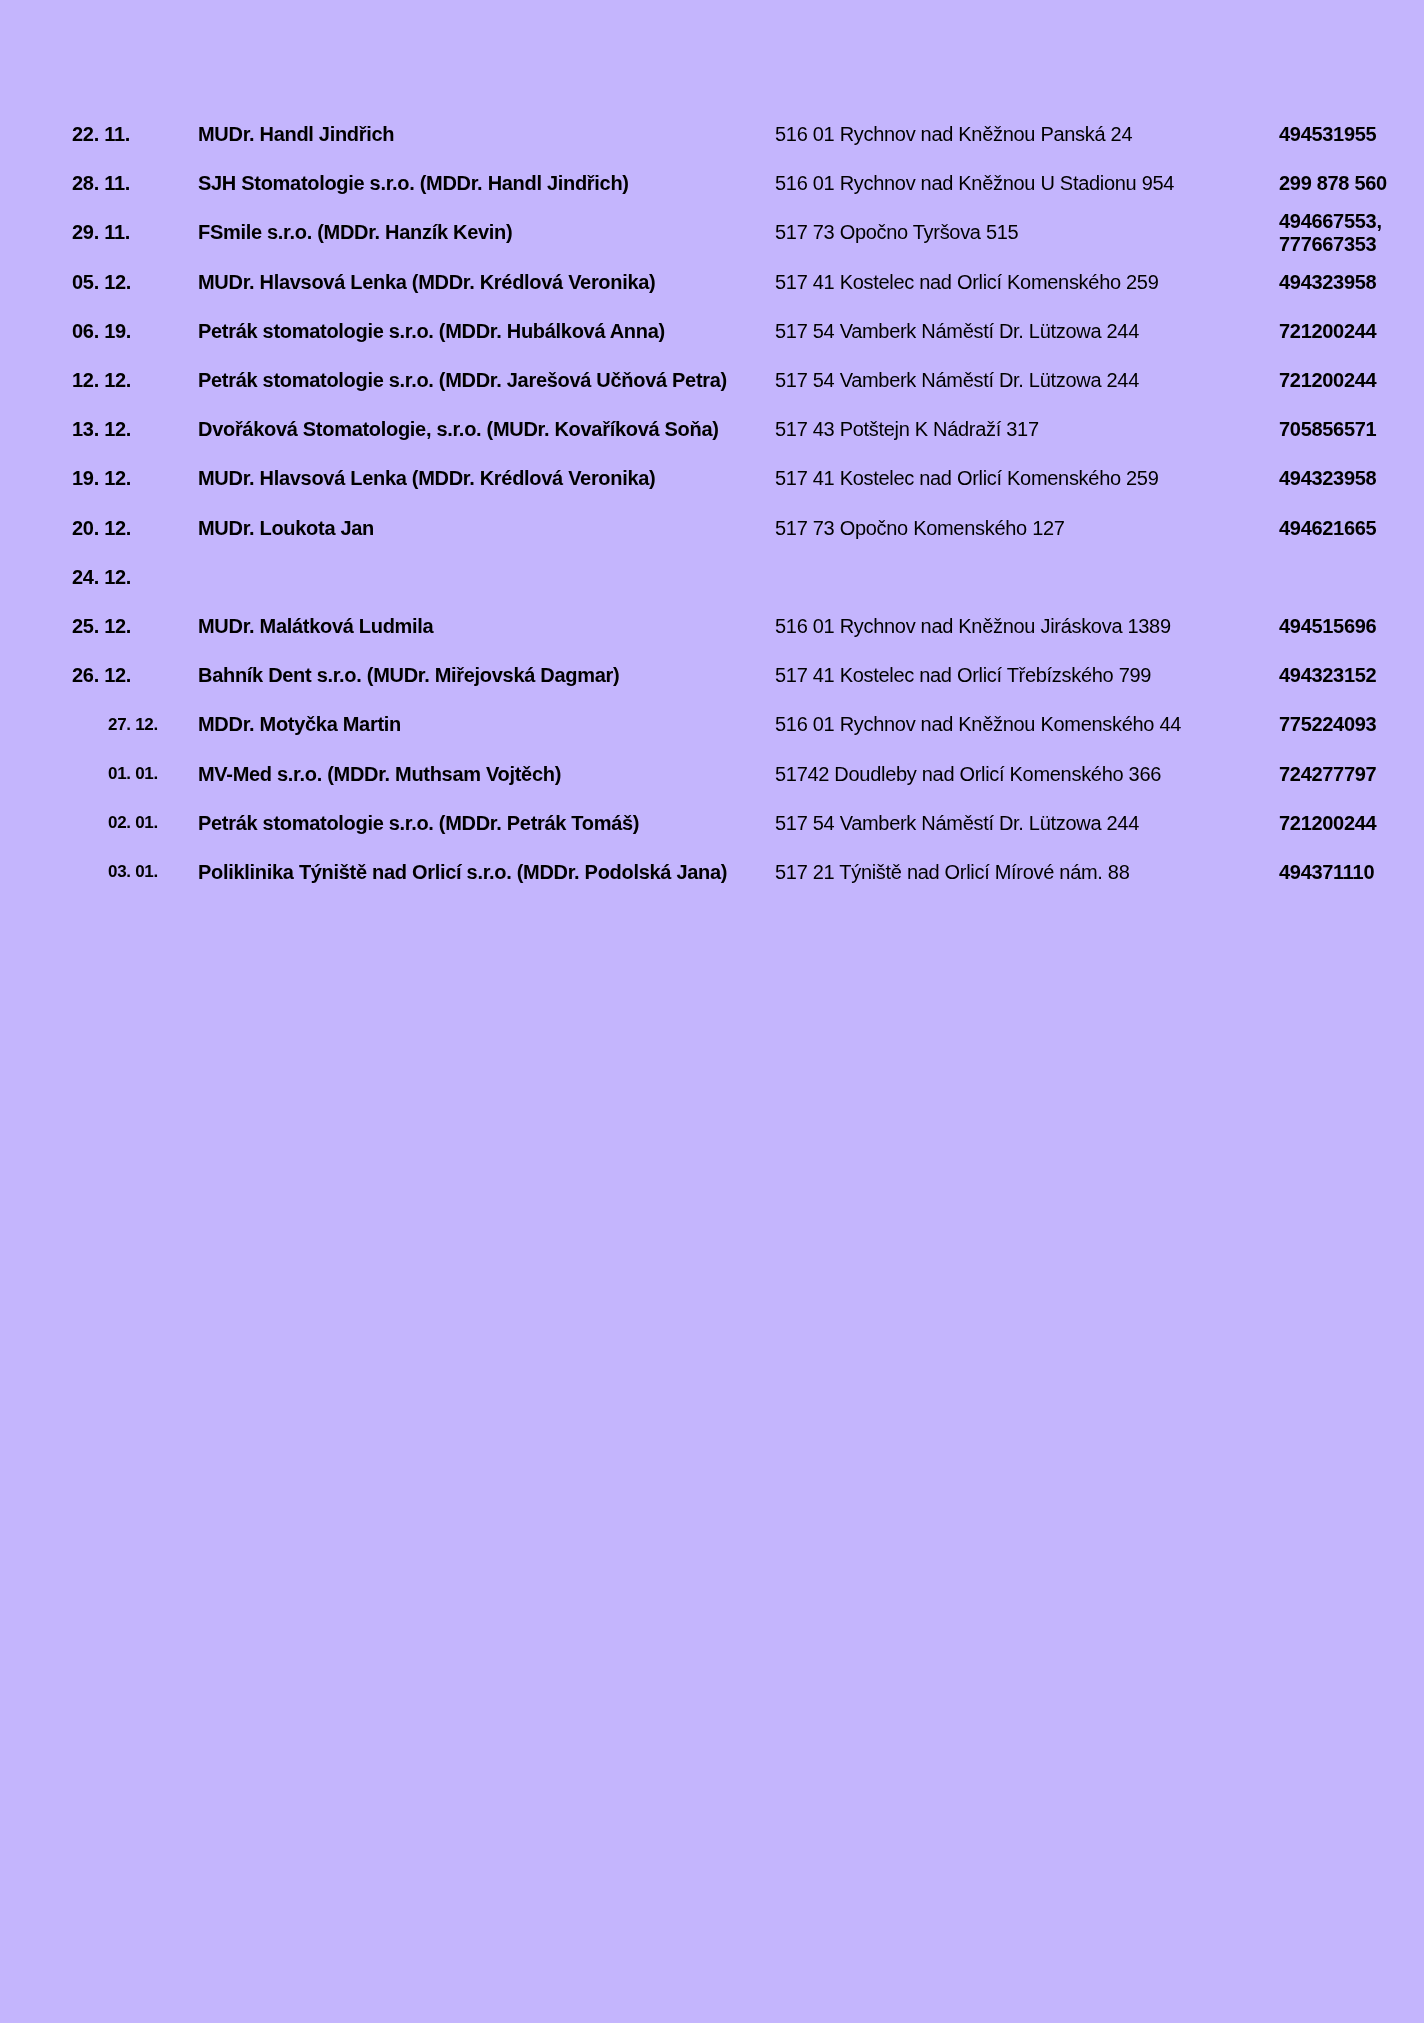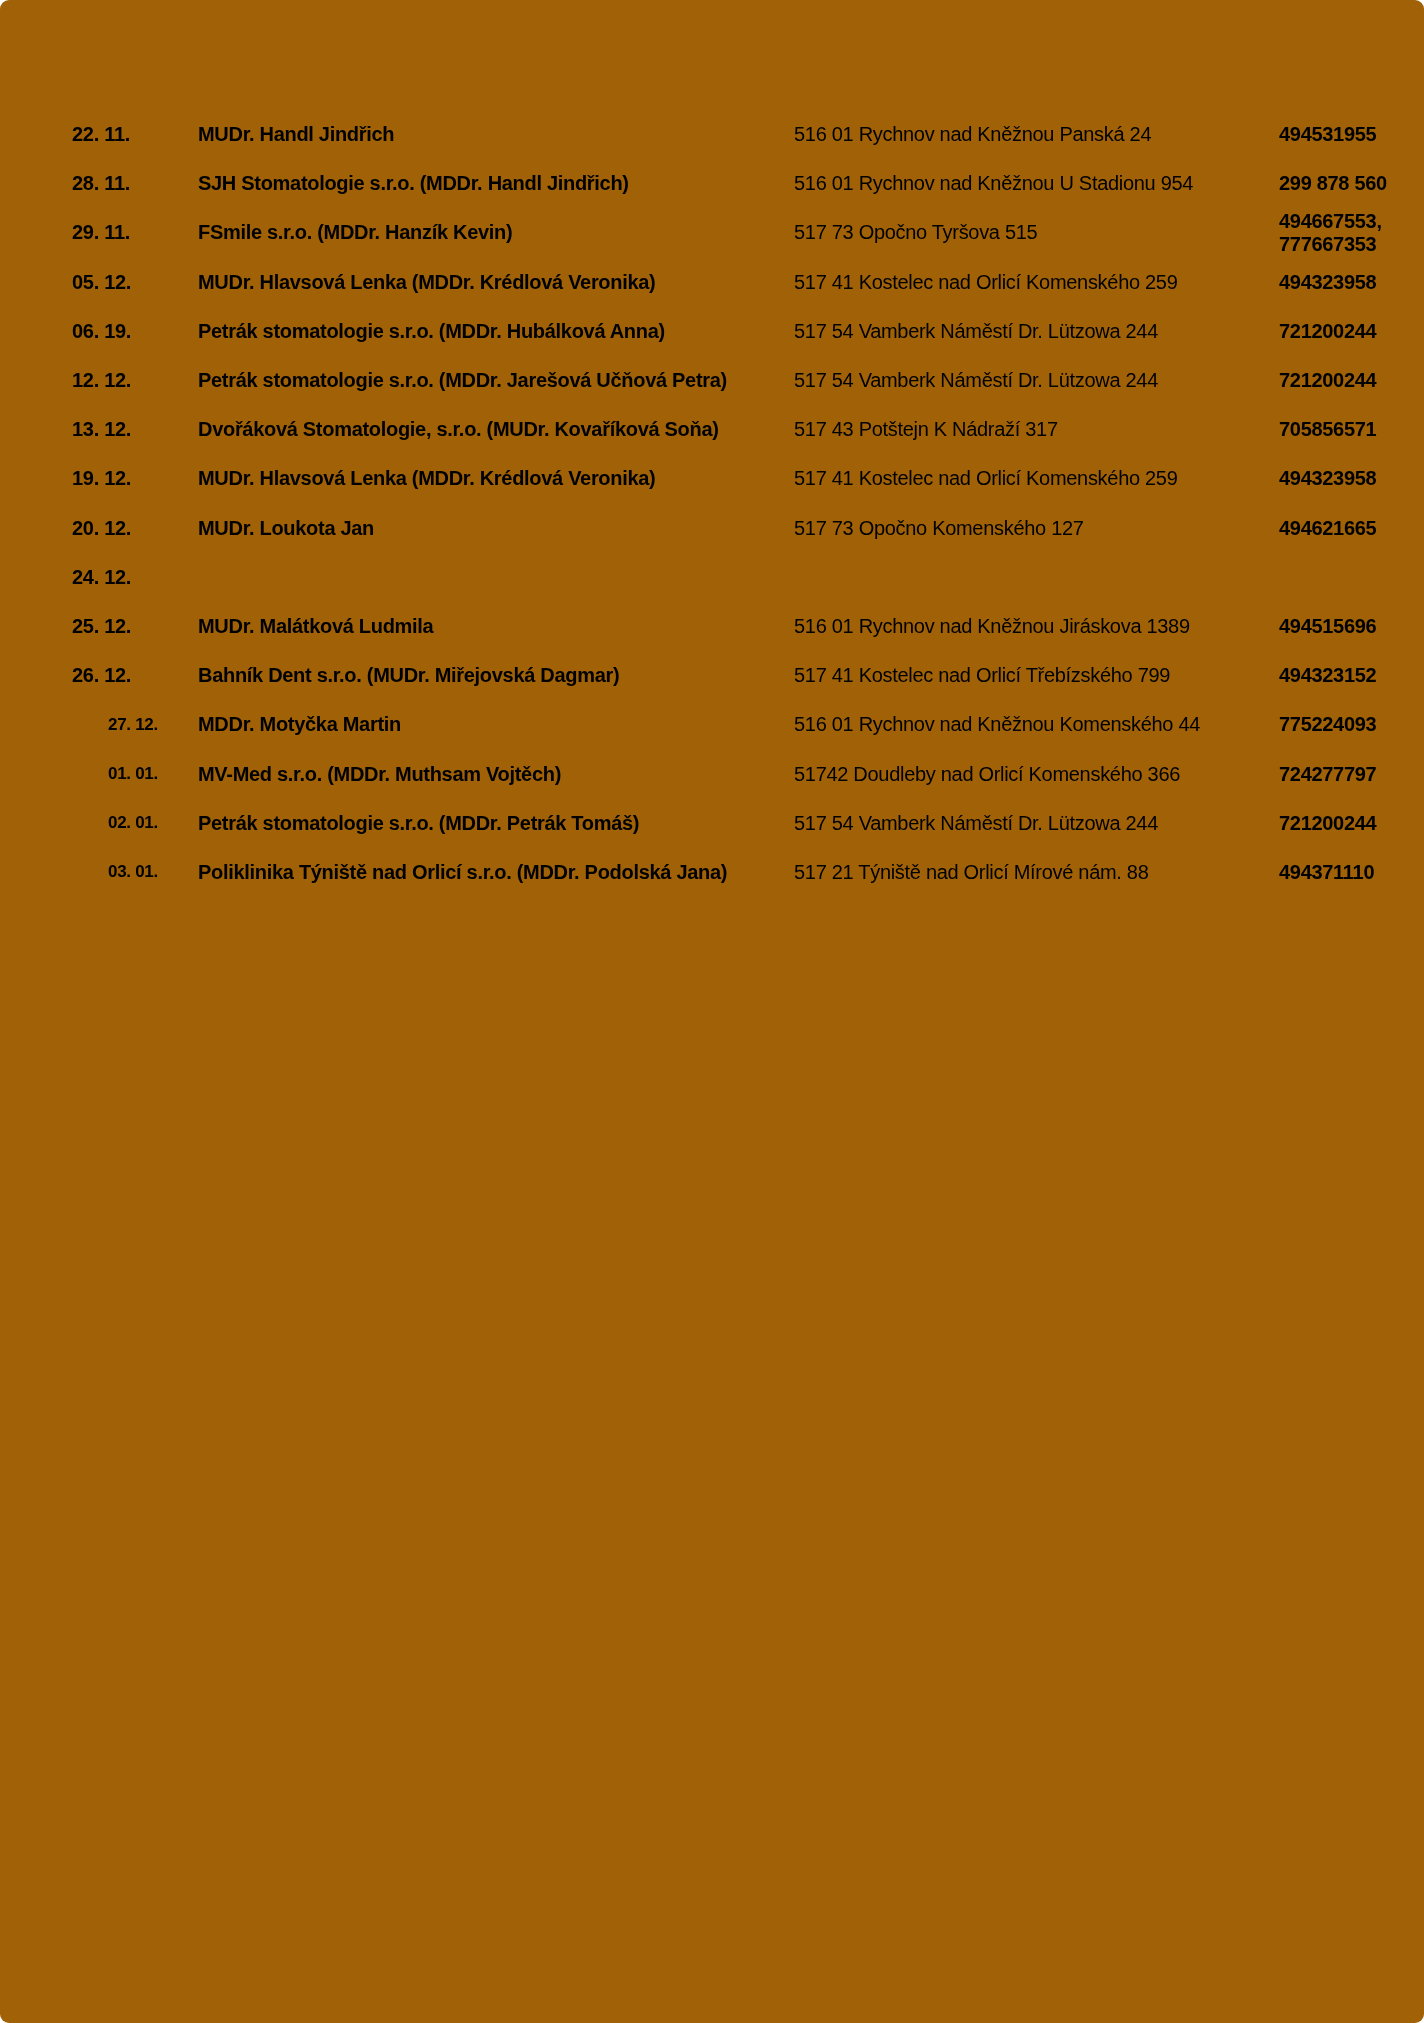--- a/index.html
+++ b/index.html
@@ -8,24 +8,23 @@
     padding: 0;
   }
   body {
     font-family: "Liberation Sans", sans-serif;
     background: #ffffff;
   }
   .page {
     position: relative;
     width: 1424px;
     height: 2023px;
-    background: #a16207;
+    background: #c4b5fd;
     overflow: hidden;
     color: #000000;
-    border-radius: 9px;
   }
   .rows {
     position: absolute;
     top: 110px;
     left: 0;
     width: 1424px;
   }
   .row {
     display: grid;
     grid-template-columns: 170px 605px 473px 176px;
@@ -49,21 +48,20 @@
   .name {
     font-weight: bold;
     font-size: 20px;
     white-space: nowrap;
     margin-left: 28px;
   }
   .address {
     font-weight: normal;
     font-size: 20px;
     white-space: nowrap;
-    margin-left: 19px;
   }
   .phone {
     font-weight: bold;
     font-size: 20px;
     line-height: 23px;
     white-space: pre-line;
     margin-left: 31px;
   }
 </style>
 </head>

